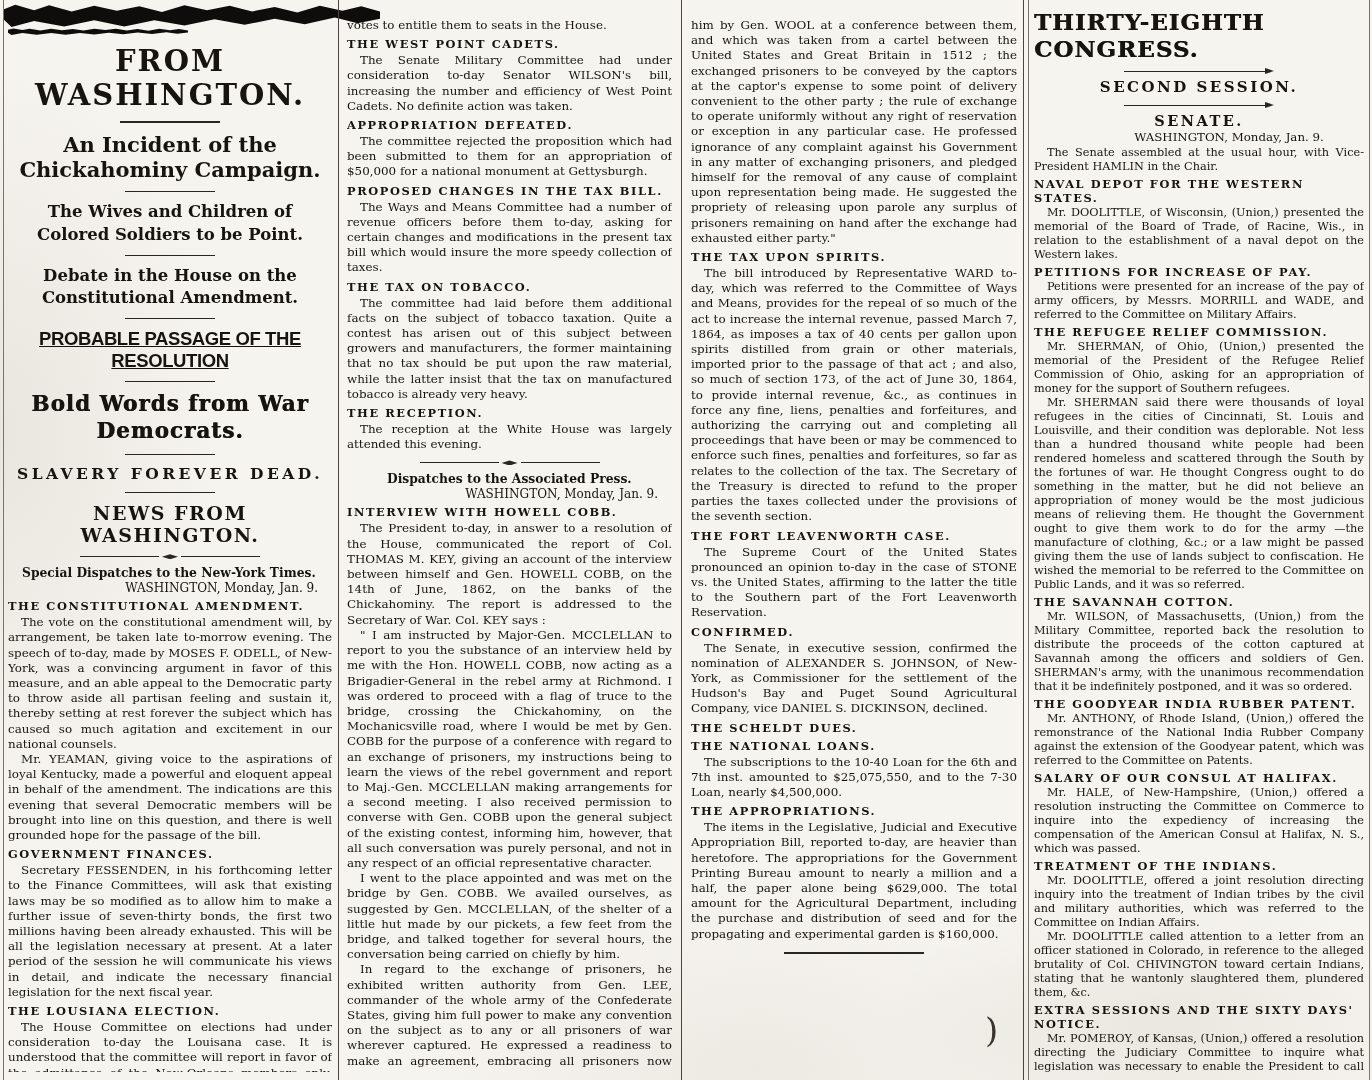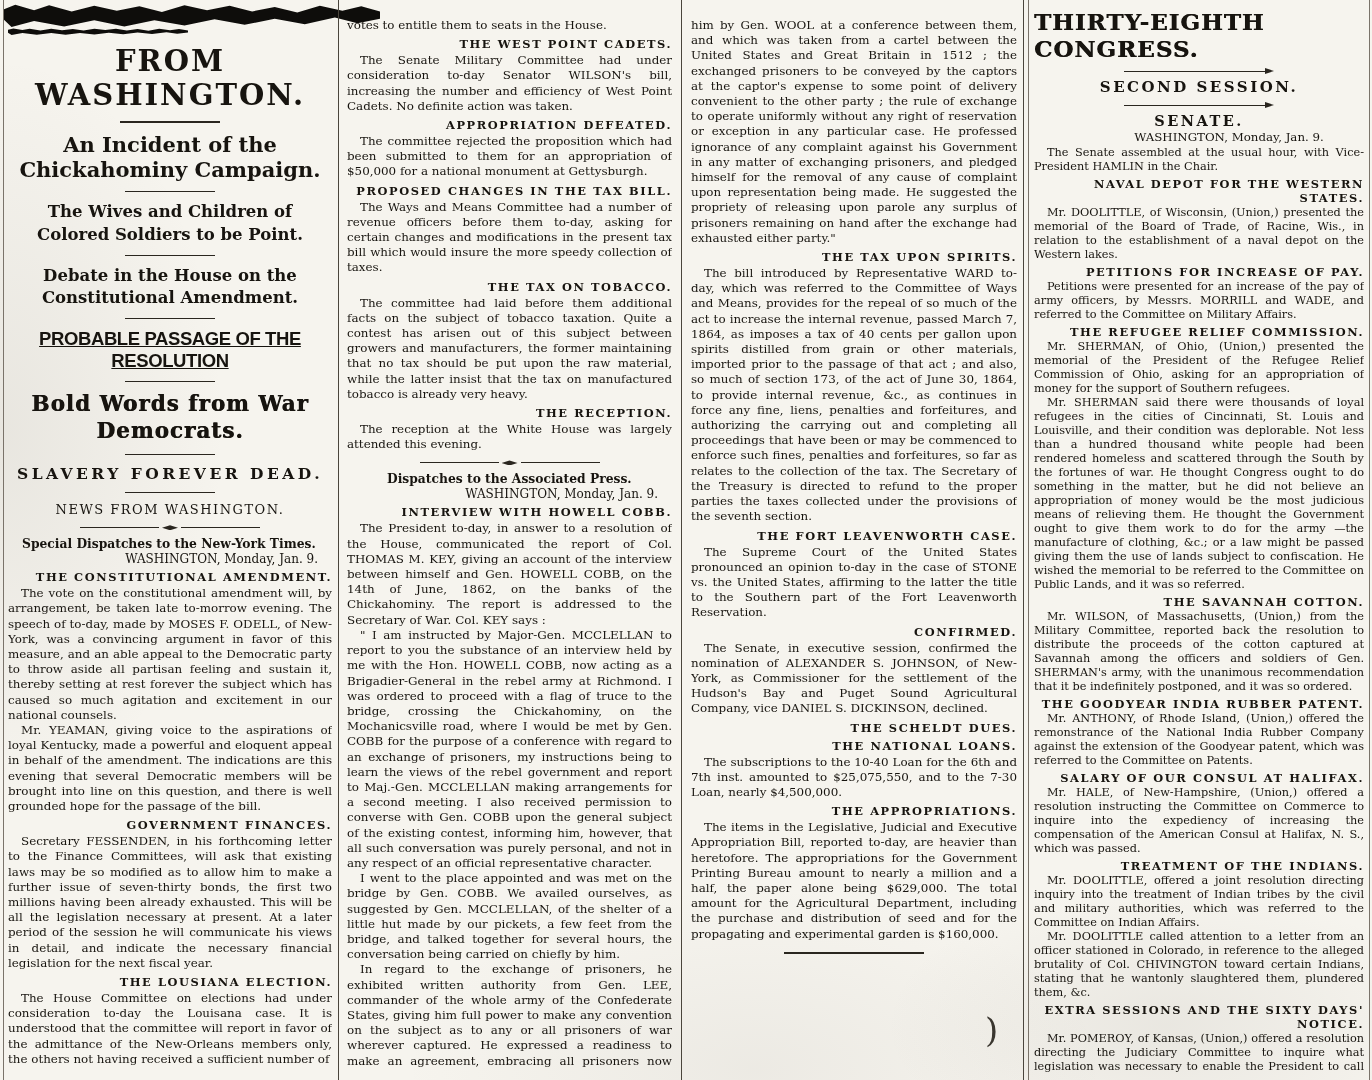--- a/index.html
+++ b/index.html
@@ -19,29 +19,29 @@
   .col{position:absolute; top:0; bottom:8px; overflow:hidden;}
   .col .inner{padding-top:16px;}
 
   
   .hl-main{font-size:29px; font-weight:bold; text-align:center; letter-spacing:2px; margin:6px 0 2px;}
   .hl-2{font-size:21px; font-weight:bold; text-align:center; line-height:1.2; margin:0 6px;}
   .hl-3{font-size:16.5px; font-weight:bold; text-align:center; line-height:1.35; margin:2px 4px;}
   .hl-sans{font-family:"Liberation Sans", sans-serif; font-size:18.5px; font-weight:bold; text-align:center; letter-spacing:-0.4px; margin:2px 0;text-decoration:underline;}
   .hl-orn{font-size:21.5px; font-weight:bold; text-align:center; line-height:1.25; letter-spacing:1px; margin:2px 0; text-shadow:0.6px 0 0 #17140f;}
   .hl-caps{font-size:15.5px; font-weight:bold; text-align:center; letter-spacing:3.5px; margin:2px 0;}
-  .hl-news{font-size:13px; font-weight:normal; text-align:center; letter-spacing:1.5px; margin:2px 0;}
+  .hl-news{font-size:19px; font-weight:bold; text-align:center; letter-spacing:1.5px; margin:2px 0;}
   .hrule{width:100px; border-top:2px solid #2a261f; margin:9px auto;}
   .hrule.thin{border-top-width:1px; width:90px;}
 
   .byline{font-size:12.3px; font-weight:bold; margin:2px 0 0 14px;}
   .dateline{font-size:12px; text-align:right; margin:1px 14px 4px 0;}
 
   
-  .sec-head{font-size:11.4px; font-weight:bold; text-align:right; letter-spacing:1.6px; margin:4px 0 2px;}
+  .sec-head{font-size:11.4px; font-weight:bold; text-align:left; letter-spacing:1.6px; margin:4px 0 2px;}
   p.body{font-size:11.9px; line-height:15.2px; text-align:justify; margin:0; text-indent:13px;}
   p.body.noindent{text-indent:0;}
   .col4 p.body{font-size:11.3px; line-height:14px;}
   .col4 .sec-head{margin:3px 0 1px;}
 
   
   .diamond-rule{display:flex; align-items:center; justify-content:center; margin:8px auto 6px; width:180px;}
   .diamond-rule .ln{flex:1; border-top:1px solid #2a261f;}
   .diamond-rule .dia{width:16px; height:5px; background:#2a261f; margin:0 3px;
     clip-path:polygon(0 50%,50% 0,100% 50%,50% 100%);}

